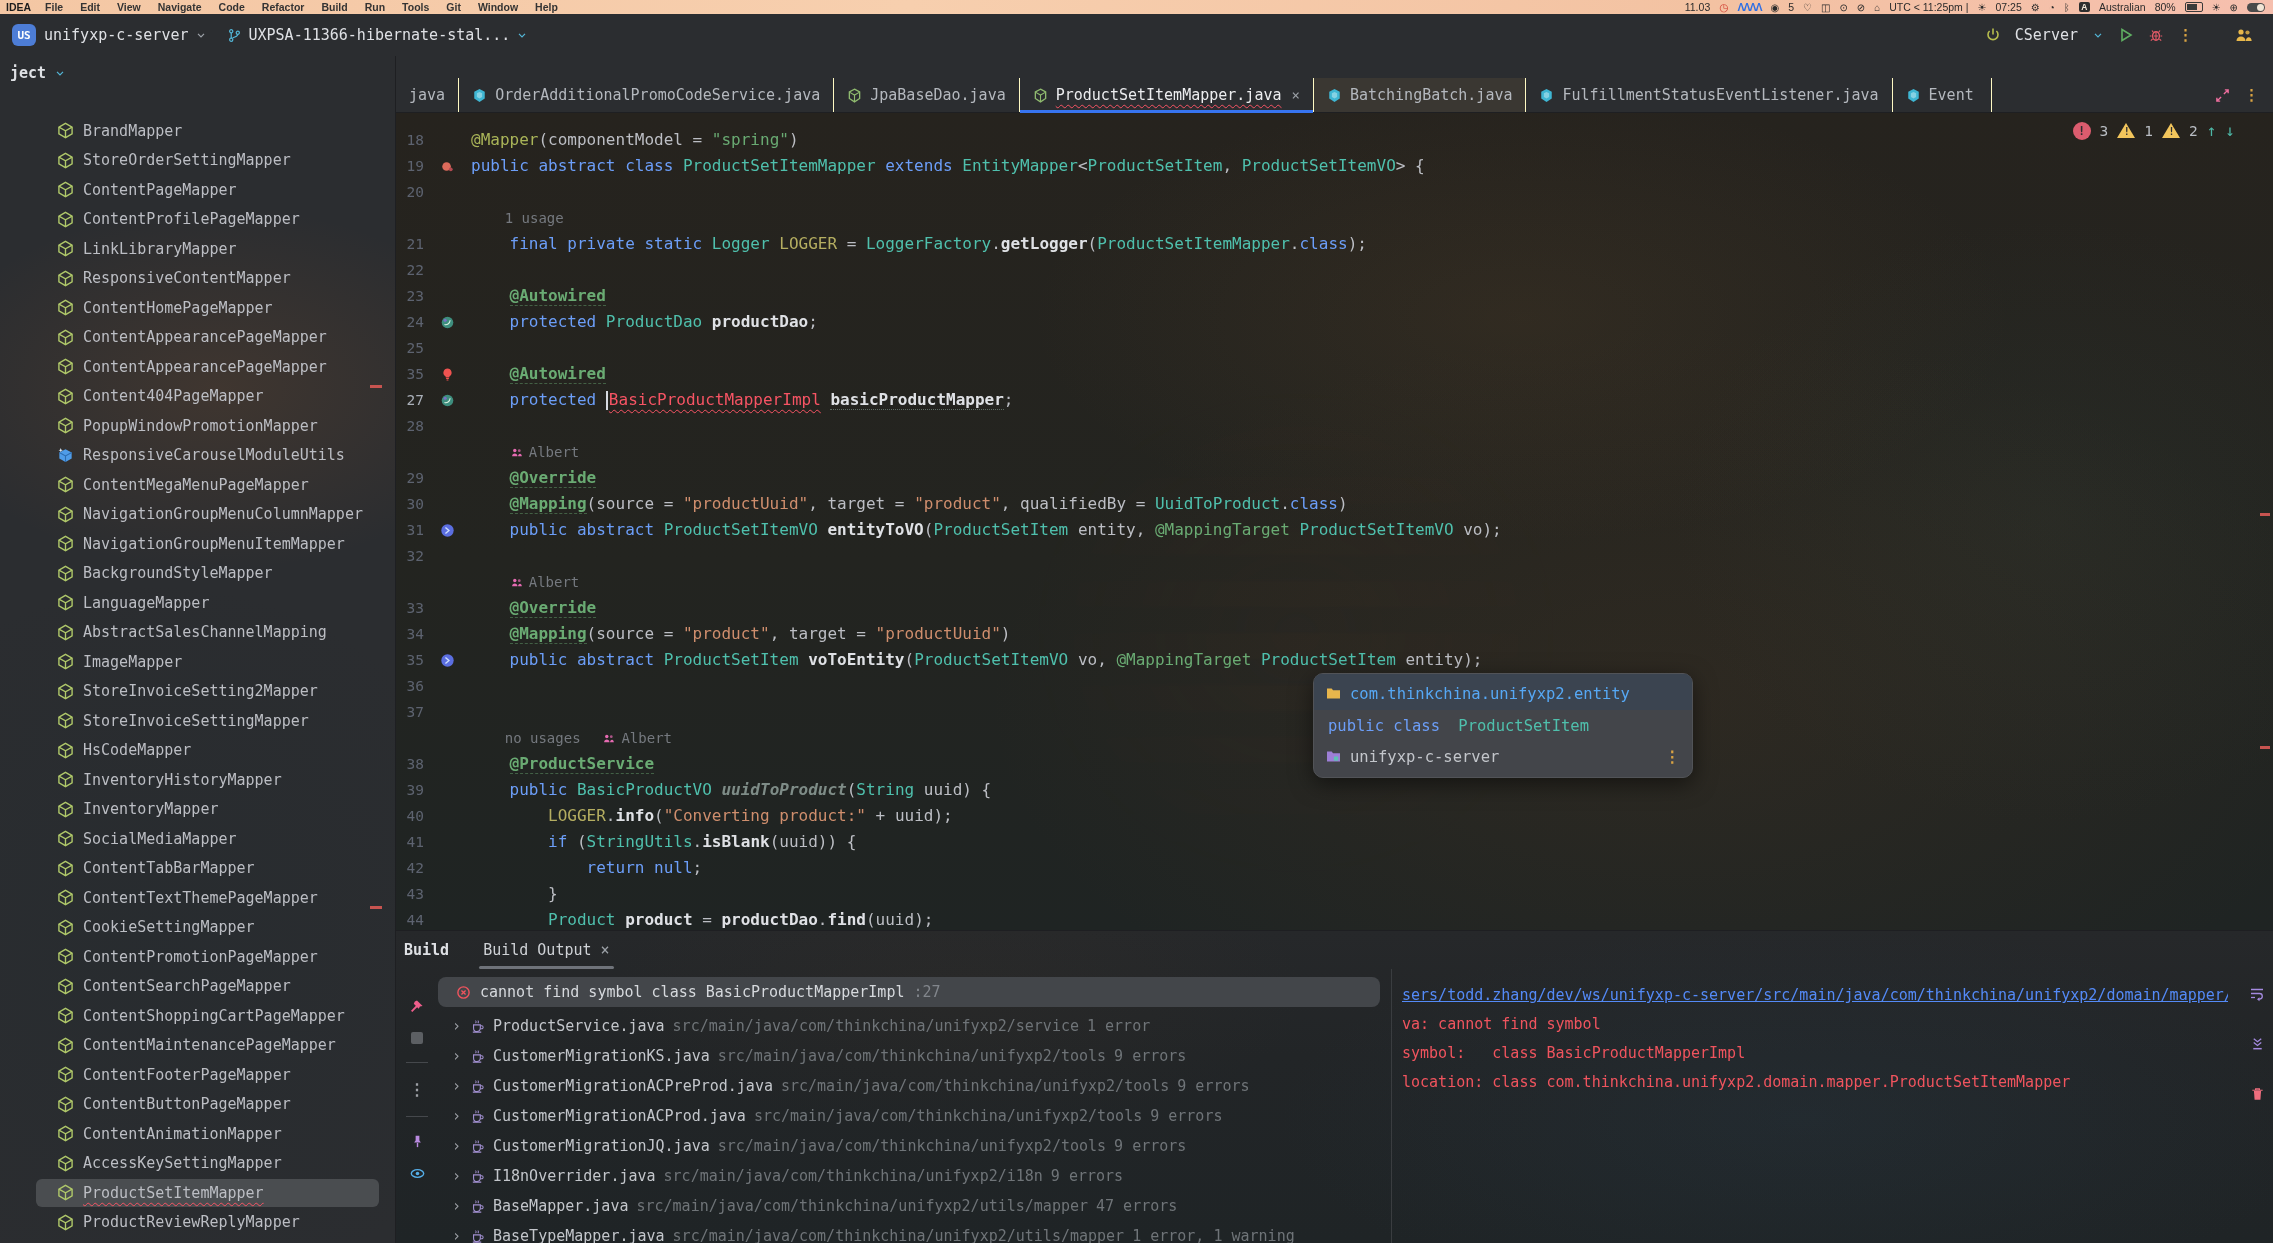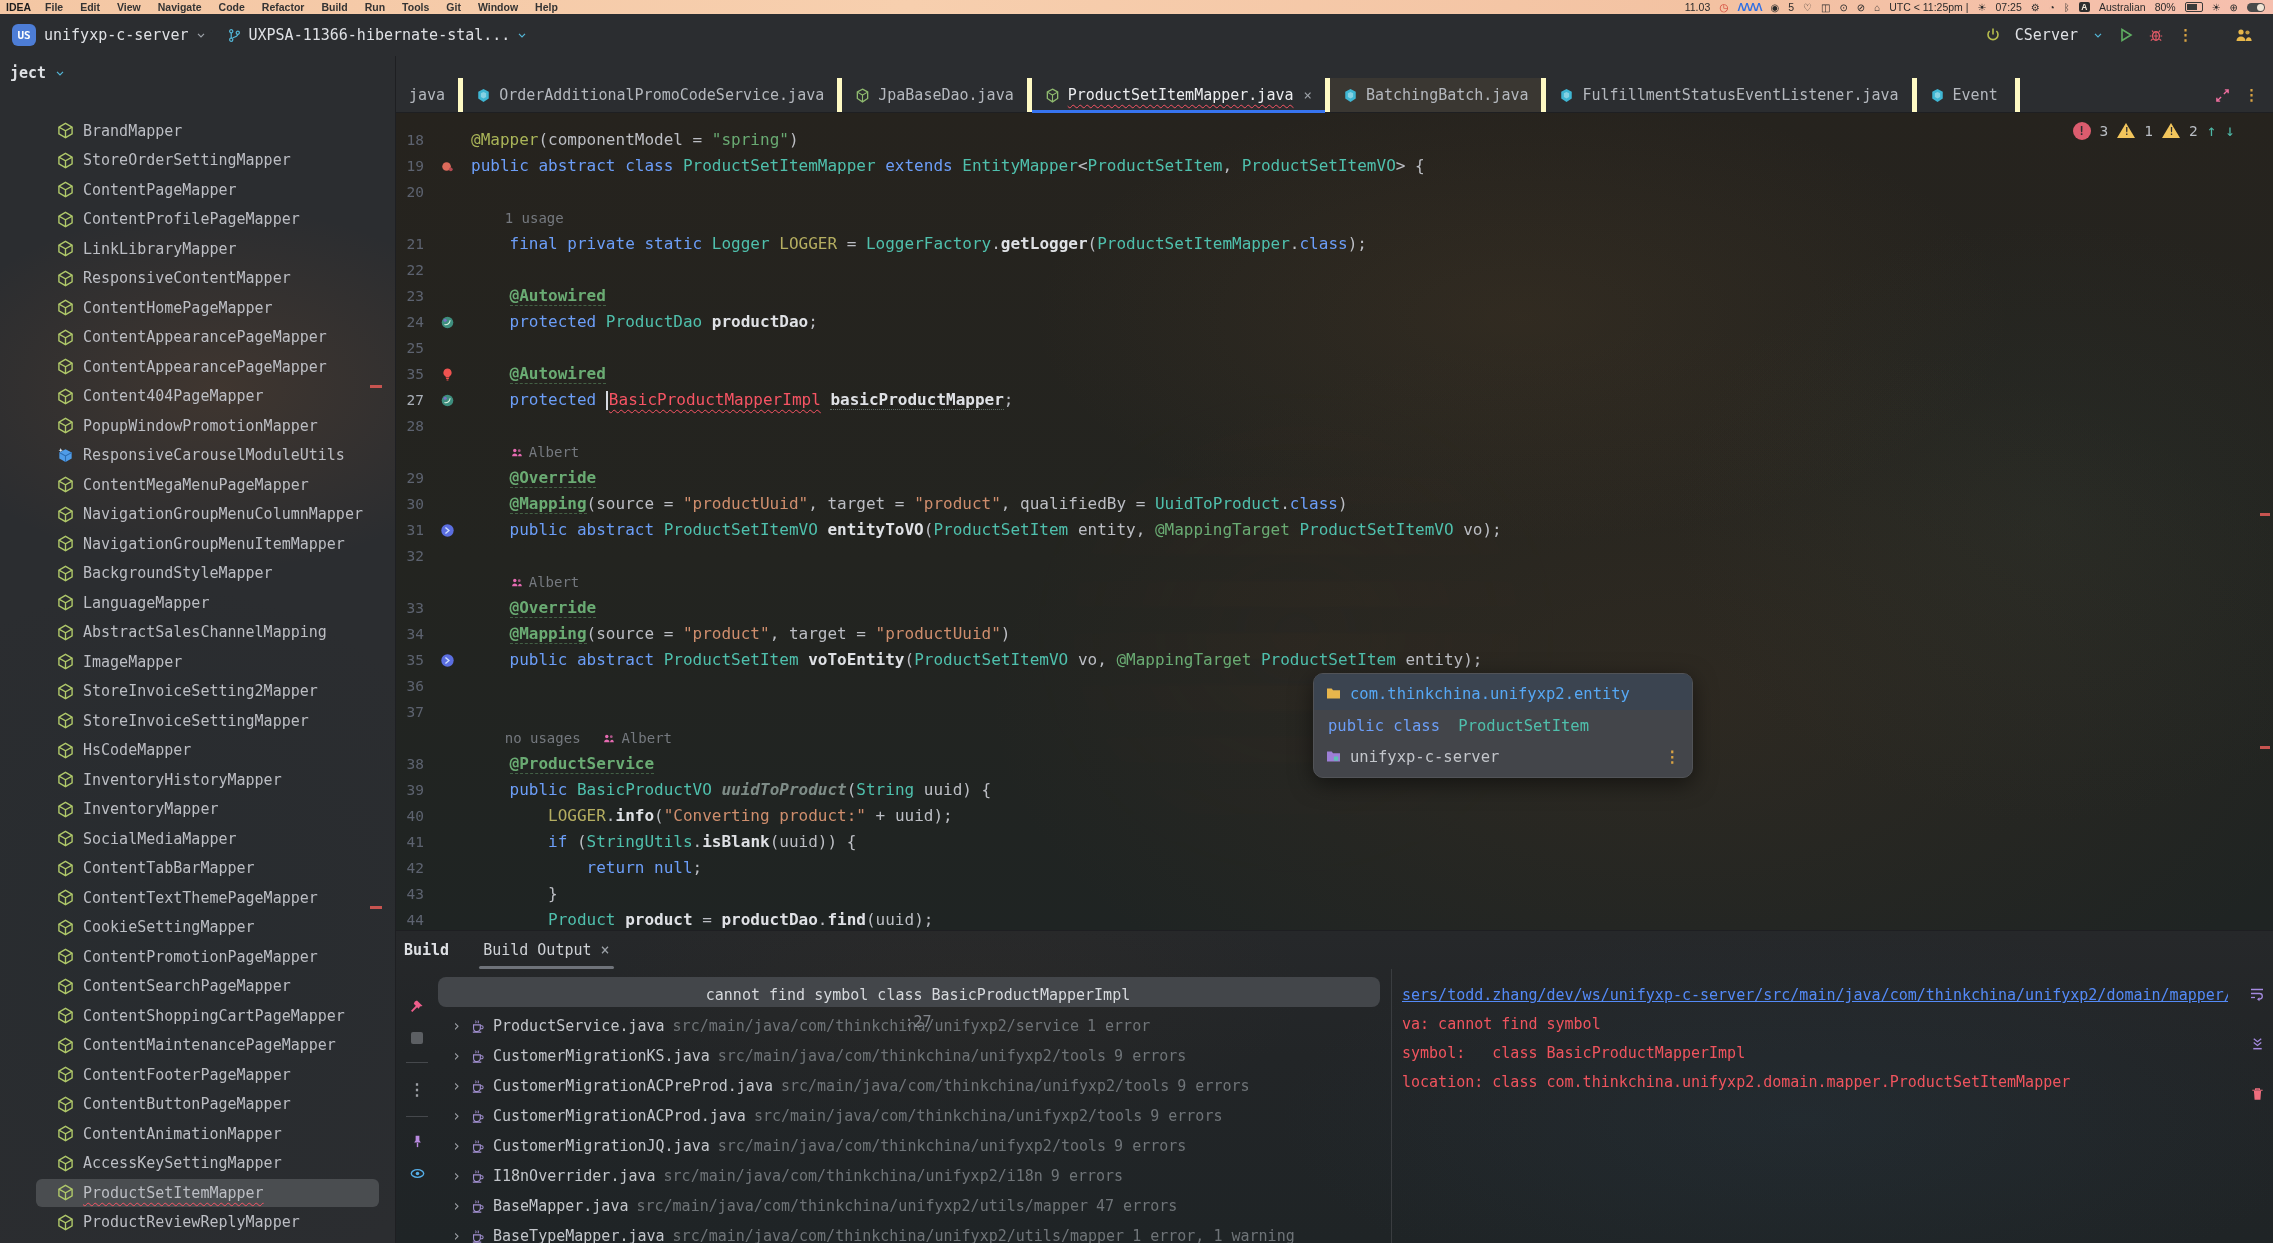--- a/index.html
+++ b/index.html
@@ -49,21 +49,21 @@
   .prow.sel::before{content:"";position:absolute;left:36px;right:16px;top:1px;bottom:1px;background:#4a4d50;border-radius:6px;}
   .prow.sel *{position:relative;}
   .prow .err{text-decoration:underline;text-decoration-style:wavy;text-decoration-color:#f75464;text-underline-offset:4px;text-decoration-thickness:1px;}
   .reddash{position:absolute;width:12px;height:3px;background:#c75450;right:13px;}
 
   
   #edcol{position:absolute;left:396px;top:56px;right:0;bottom:0;background:#26231f;}
   #tabbar{position:absolute;left:0;top:0;right:0;height:56px;background:#2b2d30;border-bottom:1px solid #1e1f22;
     display:flex;align-items:flex-end;}
   .tab{height:34px;display:flex;align-items:center;padding:0 13px;font-size:15px;color:#b4b8be;
-    border-right:5px solid #fef9c3;white-space:nowrap;position:relative;}
+    border-right:1px solid #fef9c3;white-space:nowrap;position:relative;}
   .tab .ic{width:15px;height:15px;margin-right:8px;}
   .tab.active{color:#ecedef;}
   .tab.active::after{content:"";position:absolute;left:0;right:0;bottom:-1px;height:3px;background:#3774f0;}
   .tab.hover{background:#3a3732;}
   .tab .close{margin-left:10px;color:#9da2a8;font-size:14px;}
   .tab.cut{width:72px;overflow:hidden;}
   .tab .errlbl{text-decoration:underline;text-decoration-style:wavy;text-decoration-color:#f75464;text-underline-offset:4px;text-decoration-thickness:1px;}
   #tabicons{margin-left:auto;display:flex;align-items:center;gap:14px;padding:0 14px;height:34px;}
 
   
@@ -119,21 +119,21 @@
                radial-gradient(500px 200px at 30% 20%, rgba(80,60,40,.10), transparent 70%);}
   #bhead{position:relative;height:38px;display:flex;align-items:center;font-size:15px;color:#dfe1e5;}
   #btitle{font-weight:bold;margin-left:8px;}
   #btab{margin-left:34px;color:#cfd2d6;position:relative;height:38px;display:flex;align-items:center;gap:9px;}
   #btab::after{content:"";position:absolute;left:-4px;right:-4px;bottom:0;height:3px;background:#6f737a;border-radius:2px;}
   #btab .close{color:#9da2a8;}
   #bstrip{position:absolute;left:0;top:38px;width:42px;bottom:0;display:flex;flex-direction:column;align-items:center;gap:17px;padding-top:28px;}
   #bstrip .dv{width:22px;height:1px;background:#45484c;}
   #btree{position:absolute;left:42px;top:38px;width:948px;bottom:0;overflow:hidden;font-size:15px;}
   .selrow{position:relative;height:30px;margin:8px 0 4px 0;display:flex;align-items:center;gap:9px;
-    background:#43464a;border-radius:8px;padding-left:18px;color:#d6d9dd;margin-right:6px;flex-direction:column;}
+    background:#43464a;border-radius:8px;padding-left:18px;color:#d6d9dd;margin-right:6px;}
   .selrow .loc{color:#82868c;}
   .brow{height:30px;display:flex;align-items:center;gap:8px;padding-left:14px;white-space:nowrap;}
   .brow .chv{color:#9da0a6;font-size:15px;width:10px;}
   .brow .fname{color:#c3c6cb;}
   .brow .fpath{color:#6f7478;}
   #bdetails{position:absolute;left:995px;top:38px;right:45px;bottom:0;overflow:hidden;font-size:15px;
     border-left:1px solid #3a3d40;padding:12px 0 0 10px;line-height:29px;white-space:nowrap;}
   #bdetails .link{color:#548af7;text-decoration:underline;}
   #bdetails .red{color:#f0545e;}
   #bicons{position:absolute;right:8px;top:55px;display:flex;flex-direction:column;gap:34px;align-items:center;}

